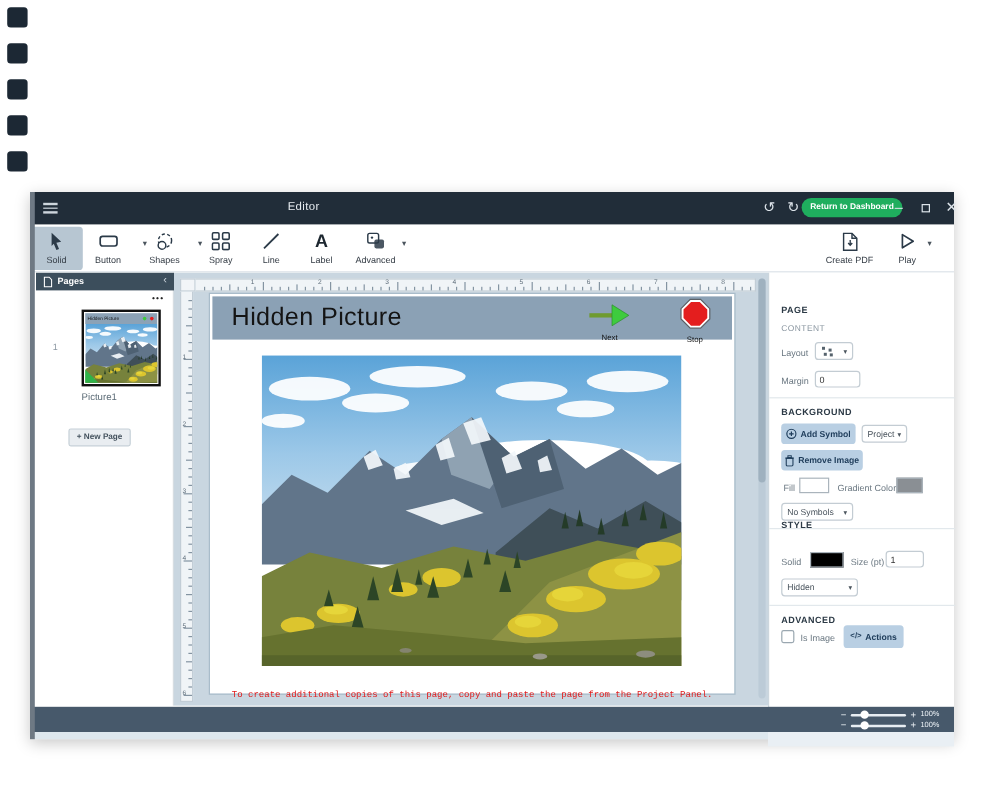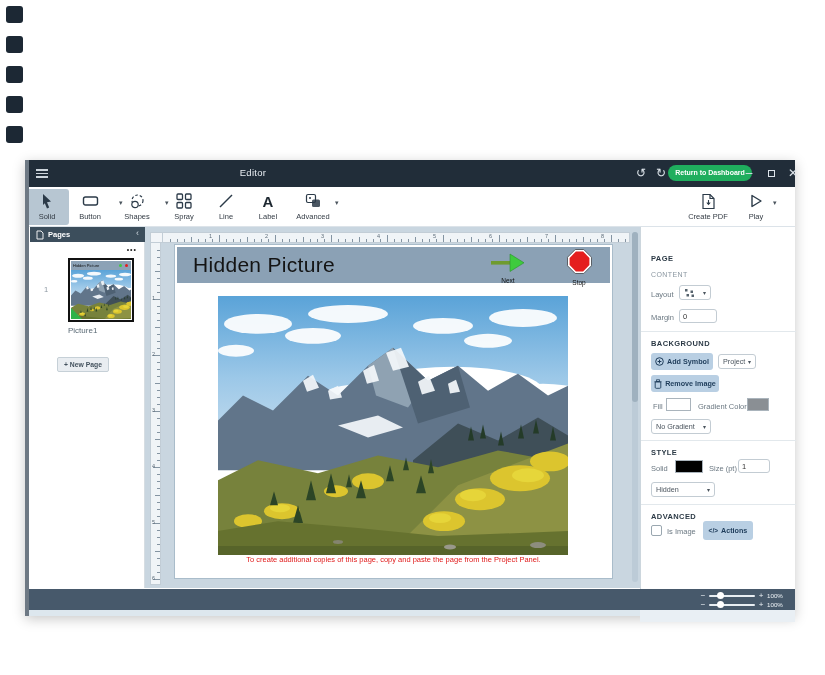--- a/index.html
+++ b/index.html
@@ -63,21 +63,21 @@
   .rnum{position:absolute;font-size:5.5px;color:#5d6c79;}
   .hruler .rnum{top:0px;} .vruler .rnum{left:1px;}
 
   .pagecard{position:absolute;left:30px;top:18px;width:437px;height:333px;background:#fff;outline:1px solid #a9bcca;}
   .page-headband{position:absolute;left:2px;top:2px;right:2px;height:36px;background:#8ba1b5;}
   .page-title{position:absolute;left:16px;top:6px;font-size:21px;color:#141414;letter-spacing:.3px;}
   .next-wrap{position:absolute;left:313px;top:5px;width:36px;text-align:center;cursor:pointer;}
   .next-label,.stop-label{font-size:6.5px;color:#111;margin-top:0px;}
   .stop-wrap{position:absolute;left:388px;top:1px;width:28px;text-align:center;cursor:pointer;}
   .hint{position:absolute;left:0;right:0;text-align:center;color:#e01b1b;font-size:7.5px;}
-  .hint-top{top:41px;} .hint-bottom{top:310px;}
+  .hint-top{top:41px;} .hint-bottom{top:331px;font-family:Liberation Mono, monospace;}
   .photo{position:absolute;left:43px;top:51px;width:350px;height:259px;cursor:pointer;}
   .vscroll{position:absolute;right:2px;top:5px;width:6px;height:350px;background:#bccbd7;border-radius:3px;}
   .vscroll .vthumb{position:absolute;left:0;top:0;width:6px;height:170px;background:#9fb1bf;border-radius:3px;cursor:pointer;}
 
   
   .props{position:absolute;left:615px;top:67px;width:155px;height:383px;background:#fff;border-left:1px solid #ccd6dd;}
   .tabstrip{position:absolute;left:0;top:0;width:155px;height:18px;display:flex;}
   .tab{flex:1;font-size:8px;text-align:center;line-height:18px;cursor:pointer;}
   .tab-active{color:#17a05e;font-weight:bold;background:#fff;}
   .tab-inactive{color:#3d4b57;background:#dde5eb;border-bottom:1px solid #c9d3da;border-left:1px solid #c9d3da;}
@@ -534,26 +534,26 @@
       </svg>
       <span>Remove Image</span>
     </div>
 
     <div class="plabel" style="left:12px;top:175px">Fill</div>
     <div class="swatch" style="left:25px;top:171px;width:25px;background:#ffffff"></div>
     <div class="plabel" style="left:57px;top:175px">Gradient Color</div>
     <div class="swatch" style="left:106px;top:171px;width:22px;background:#8a8f94"></div>
 
     <div class="pselect" style="left:10px;top:192px;width:60px">
-      <span>No Gradient</span>
+      <span>No Symbols</span>
       <span class="sel-chev">▾</span>
     </div>
 
     <div class="divider" style="top:213px"></div>
-    <div class="sec-head" style="top:221px">STYLE</div>
+    <div class="sec-head" style="top:206px">STYLE</div>
 
     <div class="plabel" style="left:10px;top:237px">Solid</div>
     <div class="swatch" style="left:34px;top:233px;width:28px;background:#000000"></div>
     <div class="plabel" style="left:68px;top:237px">Size (pt)</div>
     <input class="pinput" style="left: 97px; top: 232px; width: 32px;" value="1">
 
     <div class="pselect" style="left:10px;top:255px;width:64px">
       <span>Hidden</span>
       <span class="sel-chev">▾</span>
     </div>

